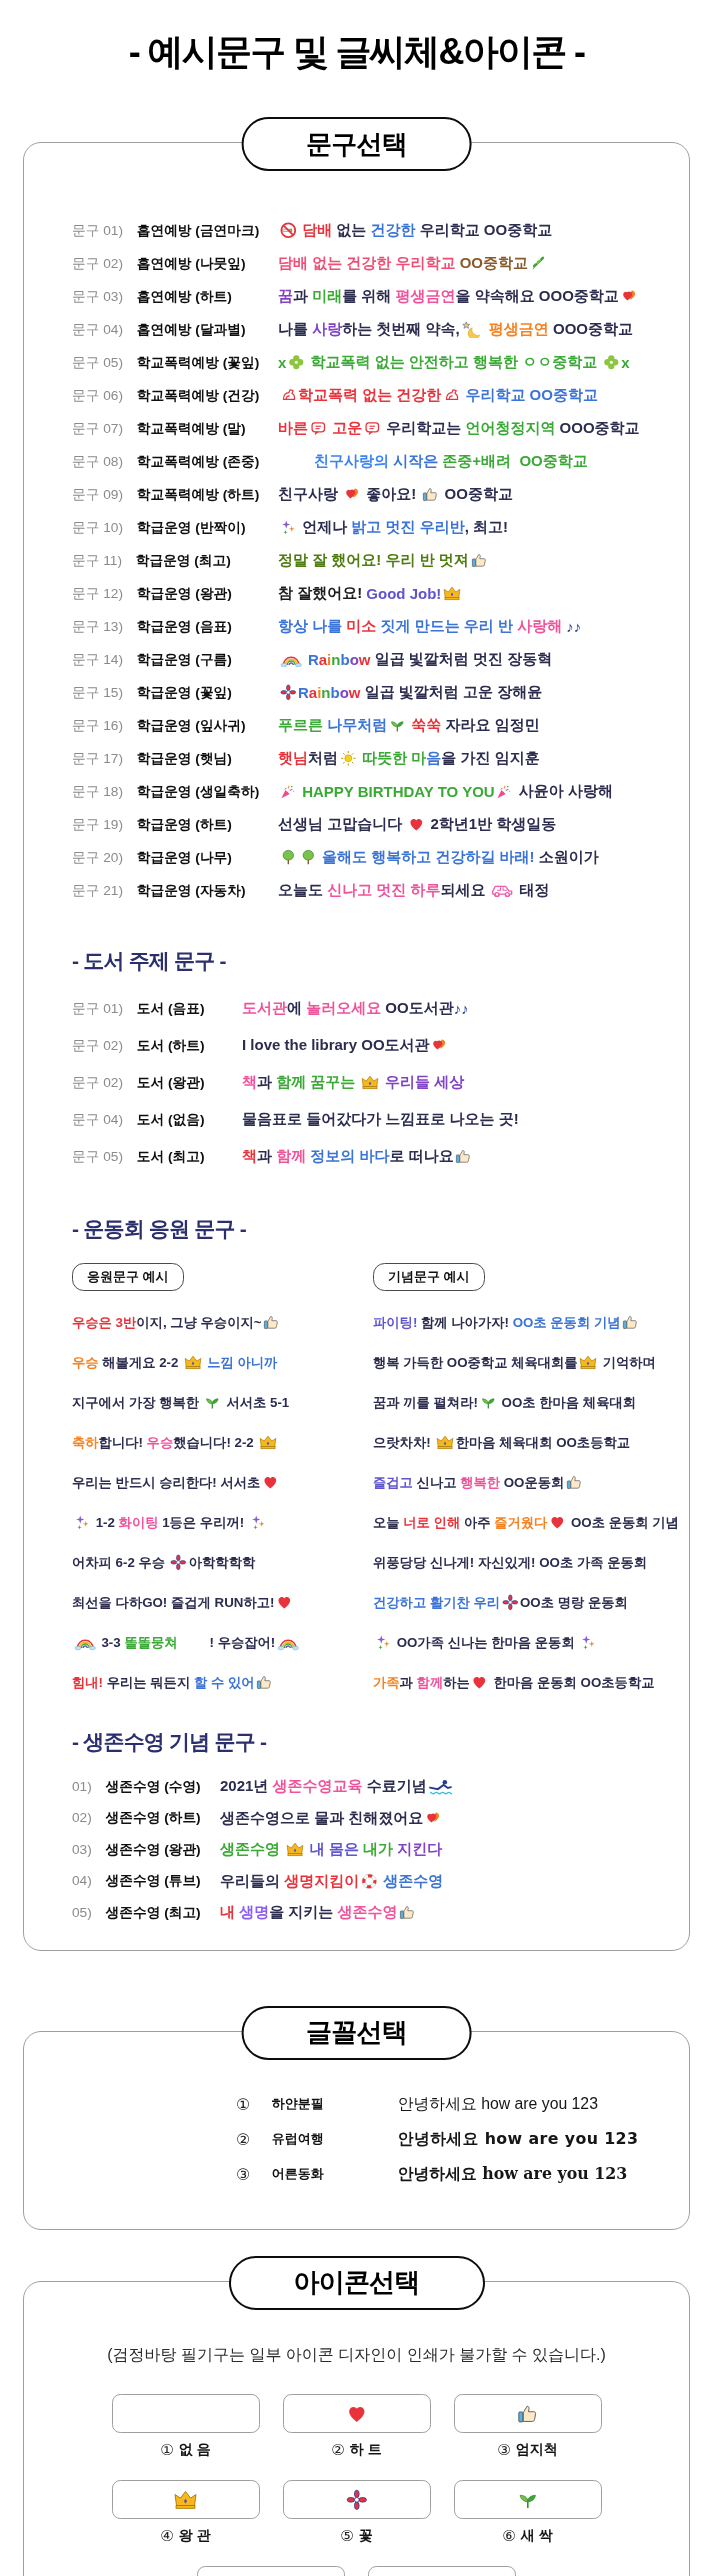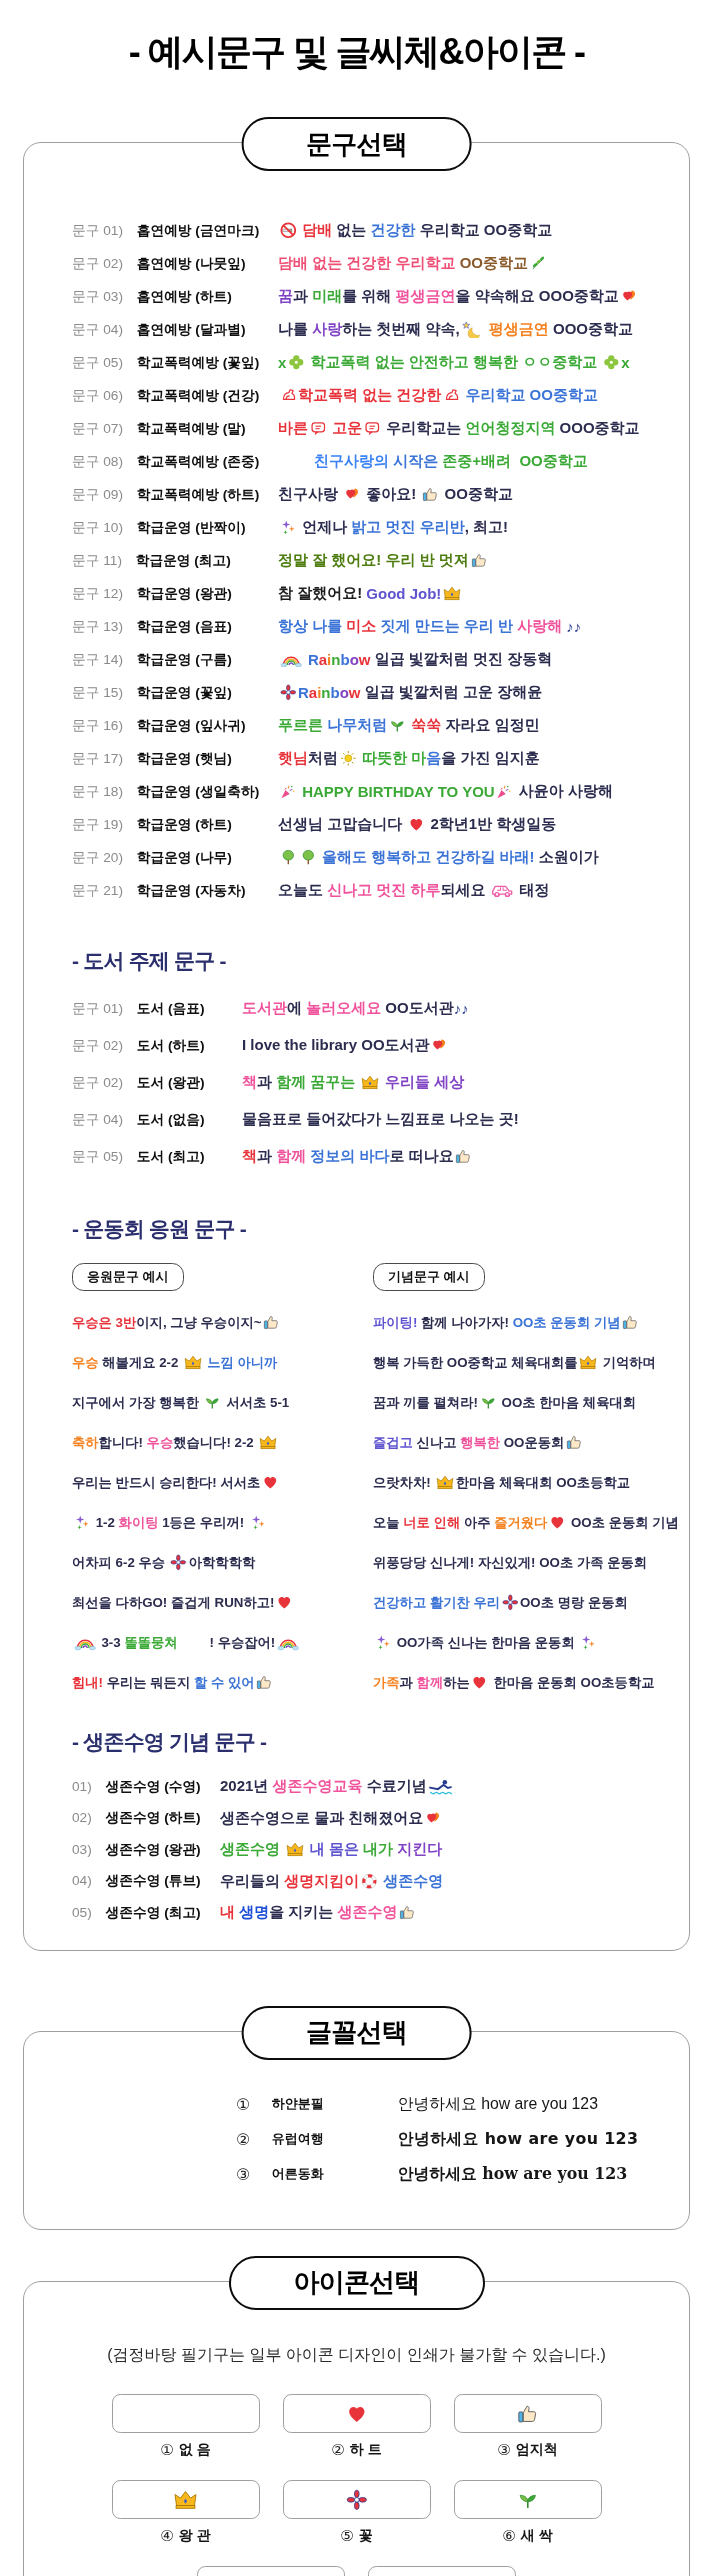--- a/index.html
+++ b/index.html
@@ -593,37 +593,37 @@
               <div class="sports-line">
                 <span style="color: rgb(43, 44, 78);">꿈과 끼를 펼쳐라!</span>
                 <span class="ic ic-sprout"><svg viewBox="0 0 24 24">
                     <path d="M12 21v-7" stroke="#2e8b2e" stroke-width="1.8" fill="none"></path>
                     <path d="M12 14C6.5 14 4 10.5 3.6 7c4.2.2 8.4 2.2 8.4 7z" fill="#79c043" stroke="#2e8b2e" stroke-width="0.9"></path>
                     <path d="M12 14c5.5 0 8-3.5 8.4-7-4.2.2-8.4 2.2-8.4 7z" fill="#3aa935" stroke="#2e8b2e" stroke-width="0.9"></path>
                   </svg></span>
                 <span style="color: rgb(43, 44, 78);"> OO초 한마음 체육대회</span>
               </div>
               <div class="sports-line">
+                <span style="color: rgb(43, 44, 78);">으랏차차! </span>
+                <span class="ic ic-crown"><svg viewBox="0 0 24 20">
+                    <path d="M3 15.5L1.5 4.5l5.4 3.6L12 1.5l5.1 6.6 5.4-3.6L21 15.5z" fill="#f7b71d" stroke="#a87900" stroke-width="0.9"></path>
+                    <rect x="2.6" y="15.5" width="18.8" height="2.8" fill="#f7b71d" stroke="#a87900" stroke-width="0.9"></rect>
+                    <path d="M12 8.8l1.6 2.4-1.6 2.4-1.6-2.4z" fill="#3b5bd0"></path>
+                  </svg></span>
+                <span style="color: rgb(43, 44, 78);">한마음 체육대회 OO초등학교</span>
+              </div>
+              <div class="sports-line">
                 <span style="color: rgb(95, 84, 208);">즐겁고</span>
                 <span style="color: rgb(43, 44, 78);"> 신나고 </span>
                 <span style="color: rgb(240, 83, 155);">행복한</span>
                 <span style="color: rgb(43, 44, 78);"> OO운동회</span>
                 <span class="ic ic-thumb"><svg viewBox="0 0 24 24">
                     <rect x="2" y="10" width="4.6" height="11" rx="1" fill="#4fb3e8" stroke="#555" stroke-width="1"></rect>
                     <path d="M7 20.5V10.8l4.2-7.3c1.3.1 2.2 1 2.2 2.4l-.6 3.8h6c1.2 0 2.1 1 1.9 2.2l-1.2 6.6c-.2 1.2-1.2 2-2.4 2z" fill="#fde9c8" stroke="#555" stroke-width="1"></path>
                   </svg></span>
-              </div>
-              <div class="sports-line">
-                <span style="color: rgb(43, 44, 78);">으랏차차! </span>
-                <span class="ic ic-crown"><svg viewBox="0 0 24 20">
-                    <path d="M3 15.5L1.5 4.5l5.4 3.6L12 1.5l5.1 6.6 5.4-3.6L21 15.5z" fill="#f7b71d" stroke="#a87900" stroke-width="0.9"></path>
-                    <rect x="2.6" y="15.5" width="18.8" height="2.8" fill="#f7b71d" stroke="#a87900" stroke-width="0.9"></rect>
-                    <path d="M12 8.8l1.6 2.4-1.6 2.4-1.6-2.4z" fill="#3b5bd0"></path>
-                  </svg></span>
-                <span style="color: rgb(43, 44, 78);">한마음 체육대회 OO초등학교</span>
               </div>
               <div class="sports-line">
                 <span style="color: rgb(43, 44, 78);">오늘 </span>
                 <span style="color: rgb(232, 51, 58);">너로 인해</span>
                 <span style="color: rgb(43, 44, 78);"> 아주 </span>
                 <span style="color: rgb(245, 130, 32);">즐거웠다</span>
                 <span class="ic ic-heart"><svg viewBox="0 0 24 24">
                     <path d="M12 21C7 17 3.5 13.4 3.5 9.5 3.5 6.5 5.8 4.5 8.3 4.5c1.6 0 3 .8 3.7 2 .7-1.2 2.1-2 3.7-2 2.5 0 4.8 2 4.8 5 0 3.9-3.5 7.5-8.5 11.5z" fill="#e8333a"></path>
                   </svg></span>
                 <span style="color: rgb(43, 44, 78);"> OO초 운동회 기념</span>
@@ -720,21 +720,21 @@
                   <circle cx="12" cy="12" r="5.8" fill="none" stroke="#b8b8b8" stroke-width="0.8"></circle>
                   <circle cx="12" cy="12" r="8" fill="none" stroke="#e8333a" stroke-width="4.4" stroke-dasharray="6.3 6.3" stroke-dashoffset="3.15"></circle>
                 </svg></span>
               <span style="color: rgb(59, 116, 214);"> 생존수영</span>
             </span>
           </div>
           <div class="p-row swim">
             <span class="p-label"><span class="p-num">05) </span>생존수영 (최고)</span>
             <span class="p-text">
               <span style="color: rgb(232, 51, 58);">내 </span>
-              <span style="color: #1d4ed8;">생명</span>
+              <span style="color: #8b5cf6;">생명</span>
               <span style="color: rgb(43, 44, 78);">을 지키는 </span>
               <span style="color: rgb(240, 83, 155);">생존수영</span>
               <span class="ic ic-thumb"><svg viewBox="0 0 24 24">
                   <rect x="2" y="10" width="4.6" height="11" rx="1" fill="#4fb3e8" stroke="#555" stroke-width="1"></rect>
                   <path d="M7 20.5V10.8l4.2-7.3c1.3.1 2.2 1 2.2 2.4l-.6 3.8h6c1.2 0 2.1 1 1.9 2.2l-1.2 6.6c-.2 1.2-1.2 2-2.4 2z" fill="#fde9c8" stroke="#555" stroke-width="1"></path>
                 </svg></span>
             </span>
           </div>
         </div>
     </div>

